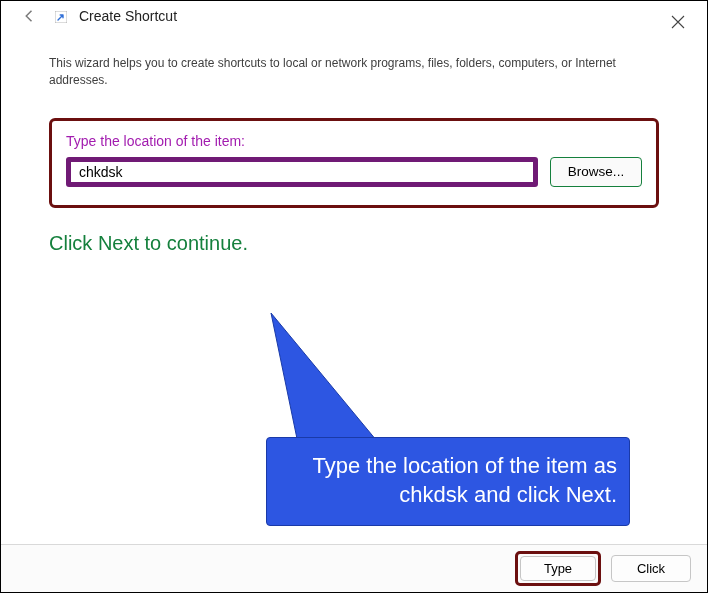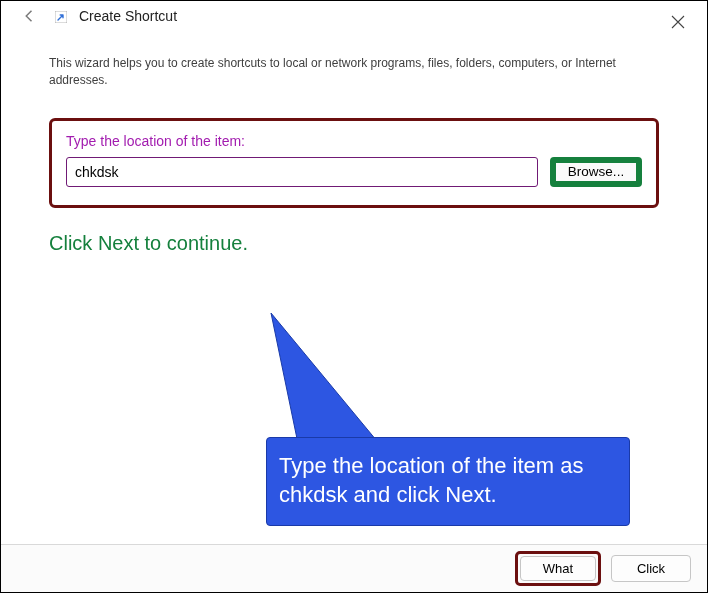--- a/index.html
+++ b/index.html
@@ -64,31 +64,31 @@
     margin-bottom: 8px;
   }
   .input-row {
     display: flex;
     gap: 12px;
     align-items: stretch;
   }
   .text-input {
     flex: 1;
     height: 30px;
-    border: 1px solid #701a75;
+    border: 5px solid #701a75;
     border-radius: 3px;
     padding: 0 8px;
     font-size: 14px;
     font-family: inherit;
     background: #fff;
   }
   .browse-btn {
     width: 92px;
     height: 30px;
-    border: 6px solid #15803d;
+    border: 1px solid #15803d;
     border-radius: 4px;
     background: #fafafa;
     font-size: 13.5px;
     font-family: inherit;
     cursor: pointer;
   }
   .continue-text {
     font-size: 20px;
     color: #15803d;
   }
@@ -100,21 +100,21 @@
   }
   .callout-box {
     position: absolute;
     left: 265px; top: 436px;
     width: 364px;
     background: #2d56e2;
     border: 1px solid #1a3aa8;
     border-radius: 4px;
     color: #fff;
     font-size: 22px;
-    text-align: left;
+    text-align: right;
     padding: 14px 12px 16px 12px;
     line-height: 1.3;
   }
   .footer {
     position: absolute;
     bottom: 0; left: 0; right: 0;
     height: 48px;
     border-top: 1px solid #d9d9d9;
     background: #fbfbfb;
     display: flex;
@@ -188,16 +188,16 @@
 </svg>
 <div class="callout-box">Type the location of the item as chkdsk and click Next.</div>
 
 <svg class="arrow-annot" width="110" height="26">
   <line x1="4" y1="13" x2="92" y2="13" stroke="#5e0f0f" stroke-width="3"></line>
   <polygon points="92,6 106,13 92,20" fill="#5e0f0f"></polygon>
 </svg>
 
 <div class="footer">
   <span class="next-highlight">
-    <button class="btn">What</button>
+    <button class="btn">Type</button>
   </span>
   <button class="btn">Click</button>
 </div>
 
 </body></html>

